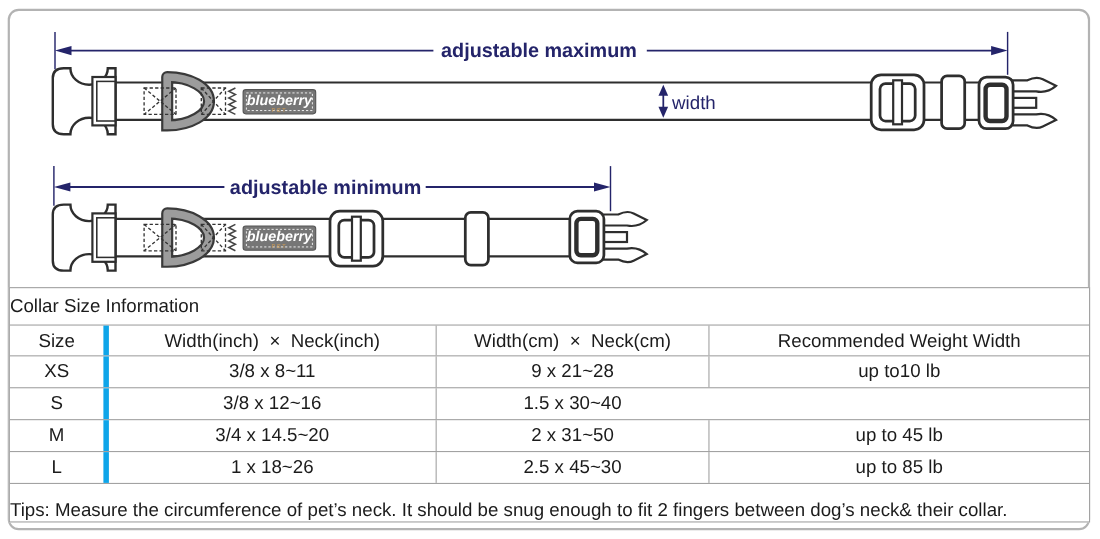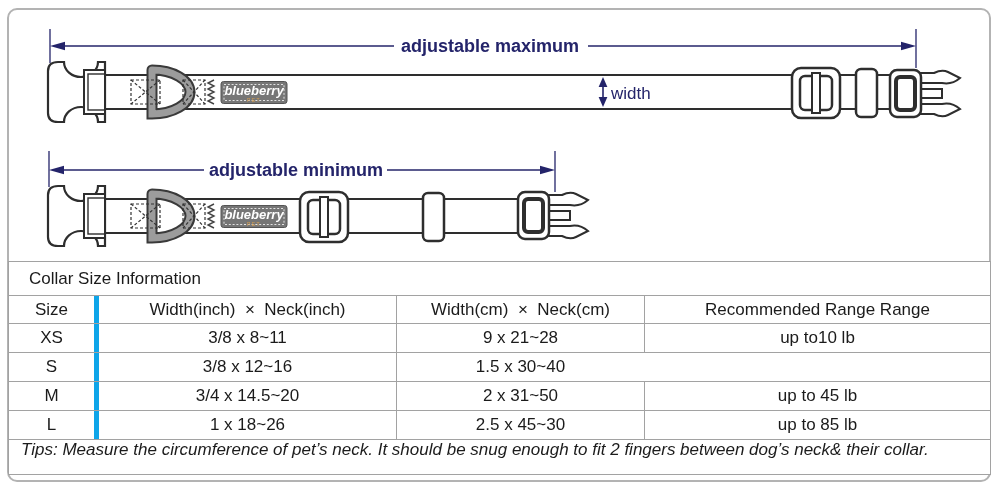--- a/index.html
+++ b/index.html
@@ -13,24 +13,24 @@
     border:2px solid #b3b3b3;border-radius:10px;box-sizing:border-box;
   }
   svg.diagram{position:absolute;left:0;top:0;}
   svg text{font-family:"Liberation Sans","DejaVu Sans",sans-serif;}
   #size-table{
     position:absolute;left:8px;top:261px;width:983px;box-sizing:border-box;
     border:1px solid #a2a2a2;background:#fff;font-size:17px;
   }
   .t-row{display:flex;border-top:1px solid #a2a2a2;box-sizing:border-box;}
   .t-row:first-child{border-top:none;}
-  .title-row{height:33px;display:flex;align-items:center;padding-left:20px;}
+  .title-row{height:33px;display:flex;align-items:center;padding-left:0;}
   .head-row{height:28px;}
   .data-row{height:29px;}
-  .tips-row{height:35px;display:flex;align-items:flex-start;padding-left:12px;font-style:italic;}
+  .tips-row{height:35px;display:flex;align-items:flex-end;}
   .cell{display:flex;align-items:center;justify-content:center;box-sizing:border-box;text-align:right;}
   .head-row .cell{white-space:pre;}
   .c1{width:85px;}
   .c2{width:302px;border-left:5px solid #0ea5e9;}
   .c3{width:248px;border-left:1px solid #a2a2a2;}
   .c4{flex:1;border-left:1px solid #a2a2a2;}
 </style>
 </head>
 <body>
 
@@ -136,21 +136,21 @@
 </svg>
 
 <div id="size-table">
   <div class="t-row title-row">
     <span>Collar Size Information</span>
   </div>
   <div class="t-row head-row">
     <div class="cell c1">Size</div>
     <div class="cell c2">Width(inch)  ×  Neck(inch)</div>
     <div class="cell c3">Width(cm)  ×  Neck(cm)</div>
-    <div class="cell c4">Recommended Range Range</div>
+    <div class="cell c4">Recommended Weight Width</div>
   </div>
   <div class="t-row data-row">
     <div class="cell c1">XS</div>
     <div class="cell c2">3/8 x 8~11</div>
     <div class="cell c3">9 x 21~28</div>
     <div class="cell c4">up to10 lb</div>
   </div>
   <div class="t-row data-row">
     <div class="cell c1">S</div>
     <div class="cell c2">3/8 x 12~16</div>

